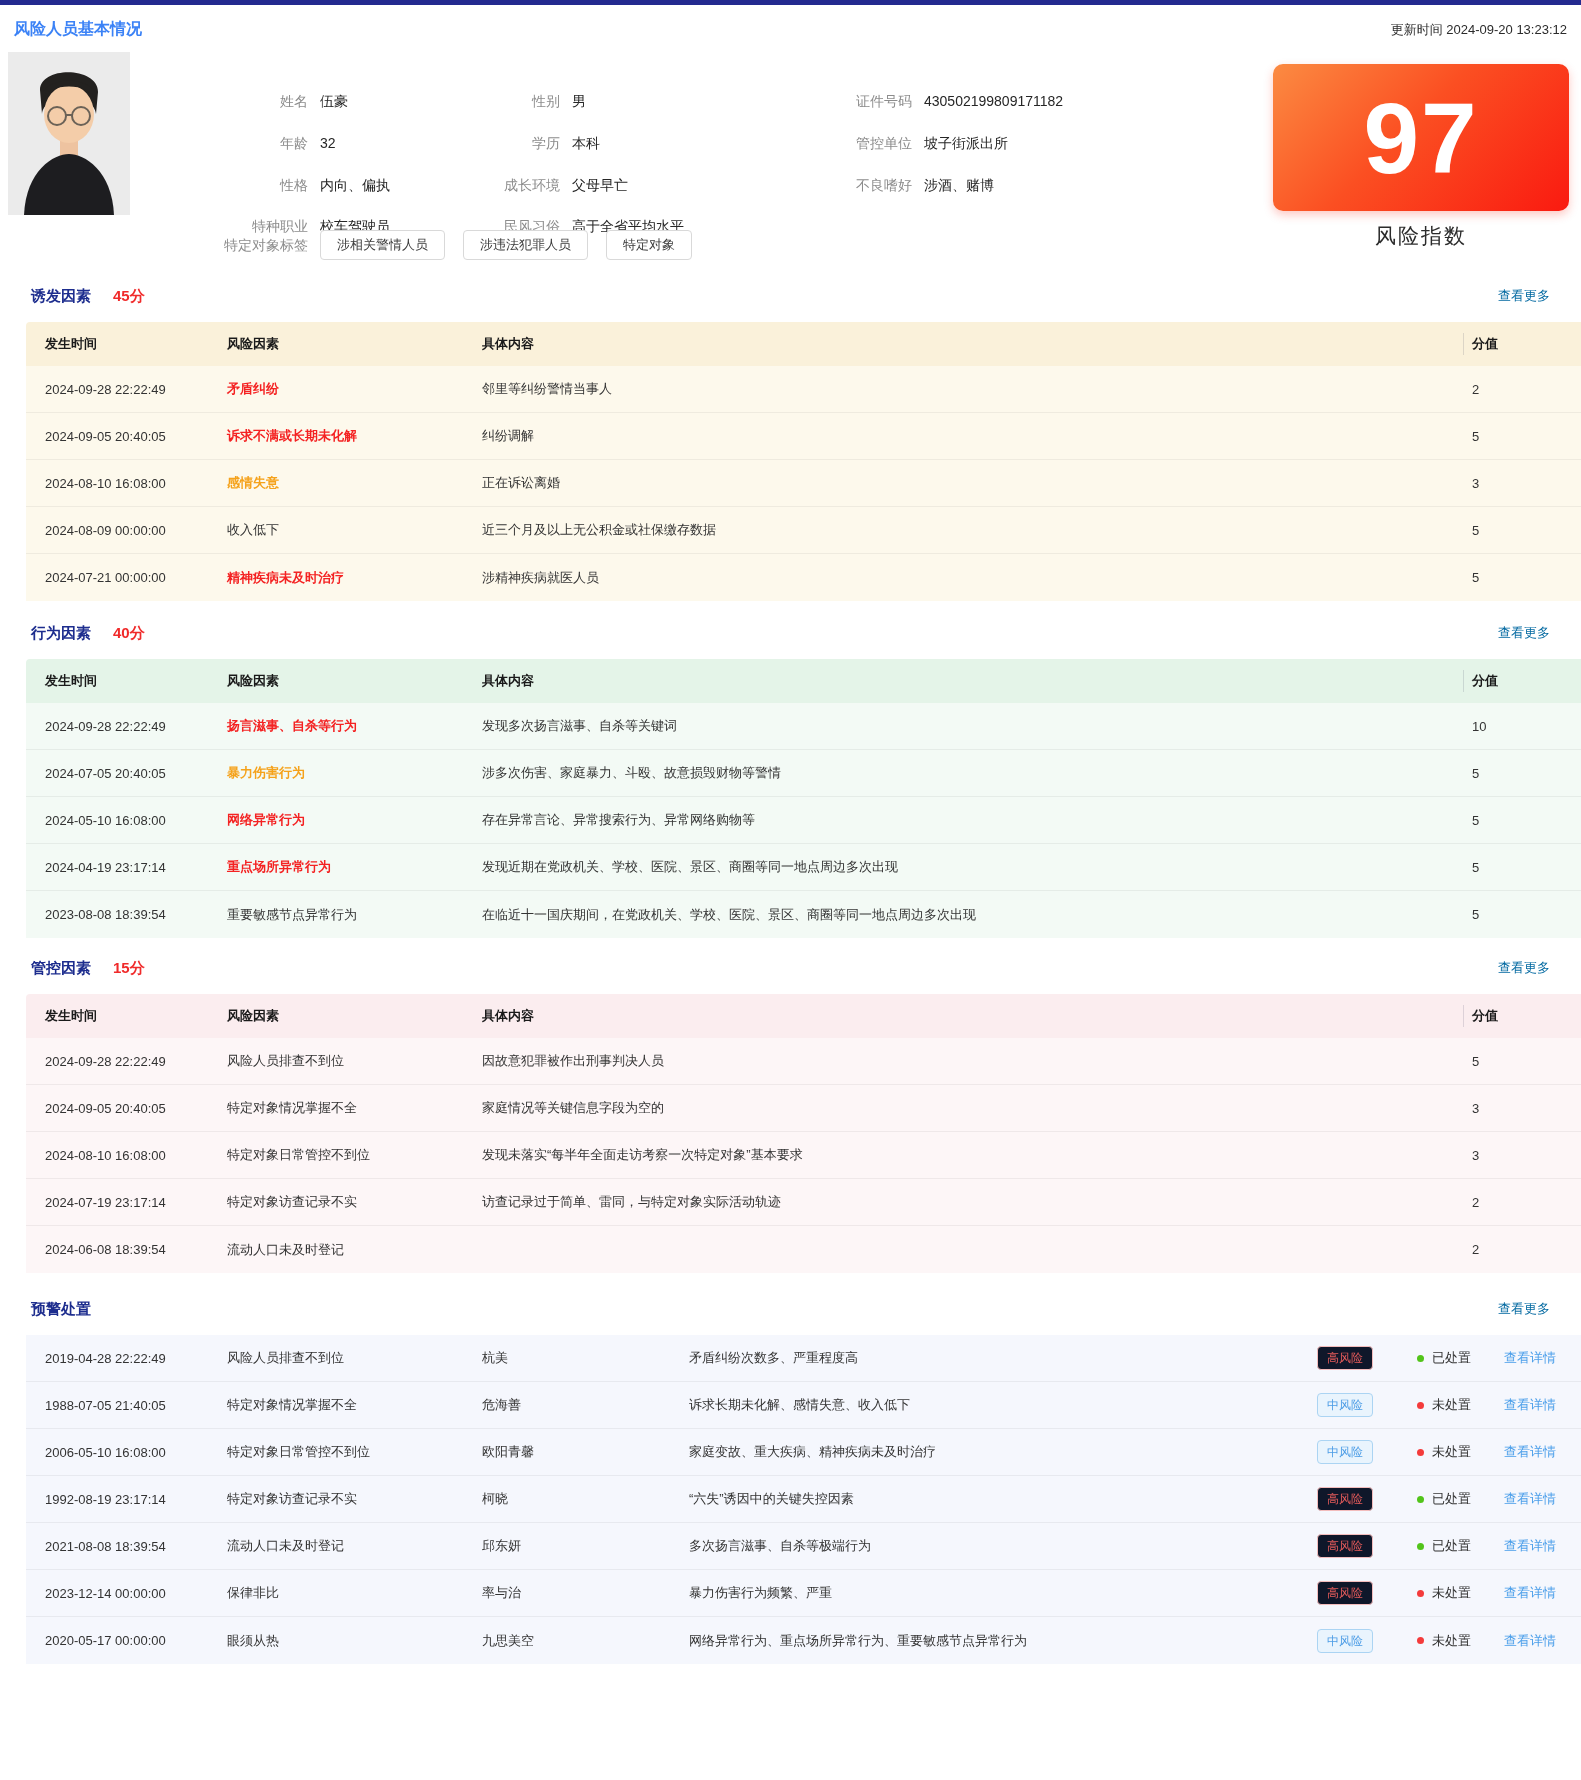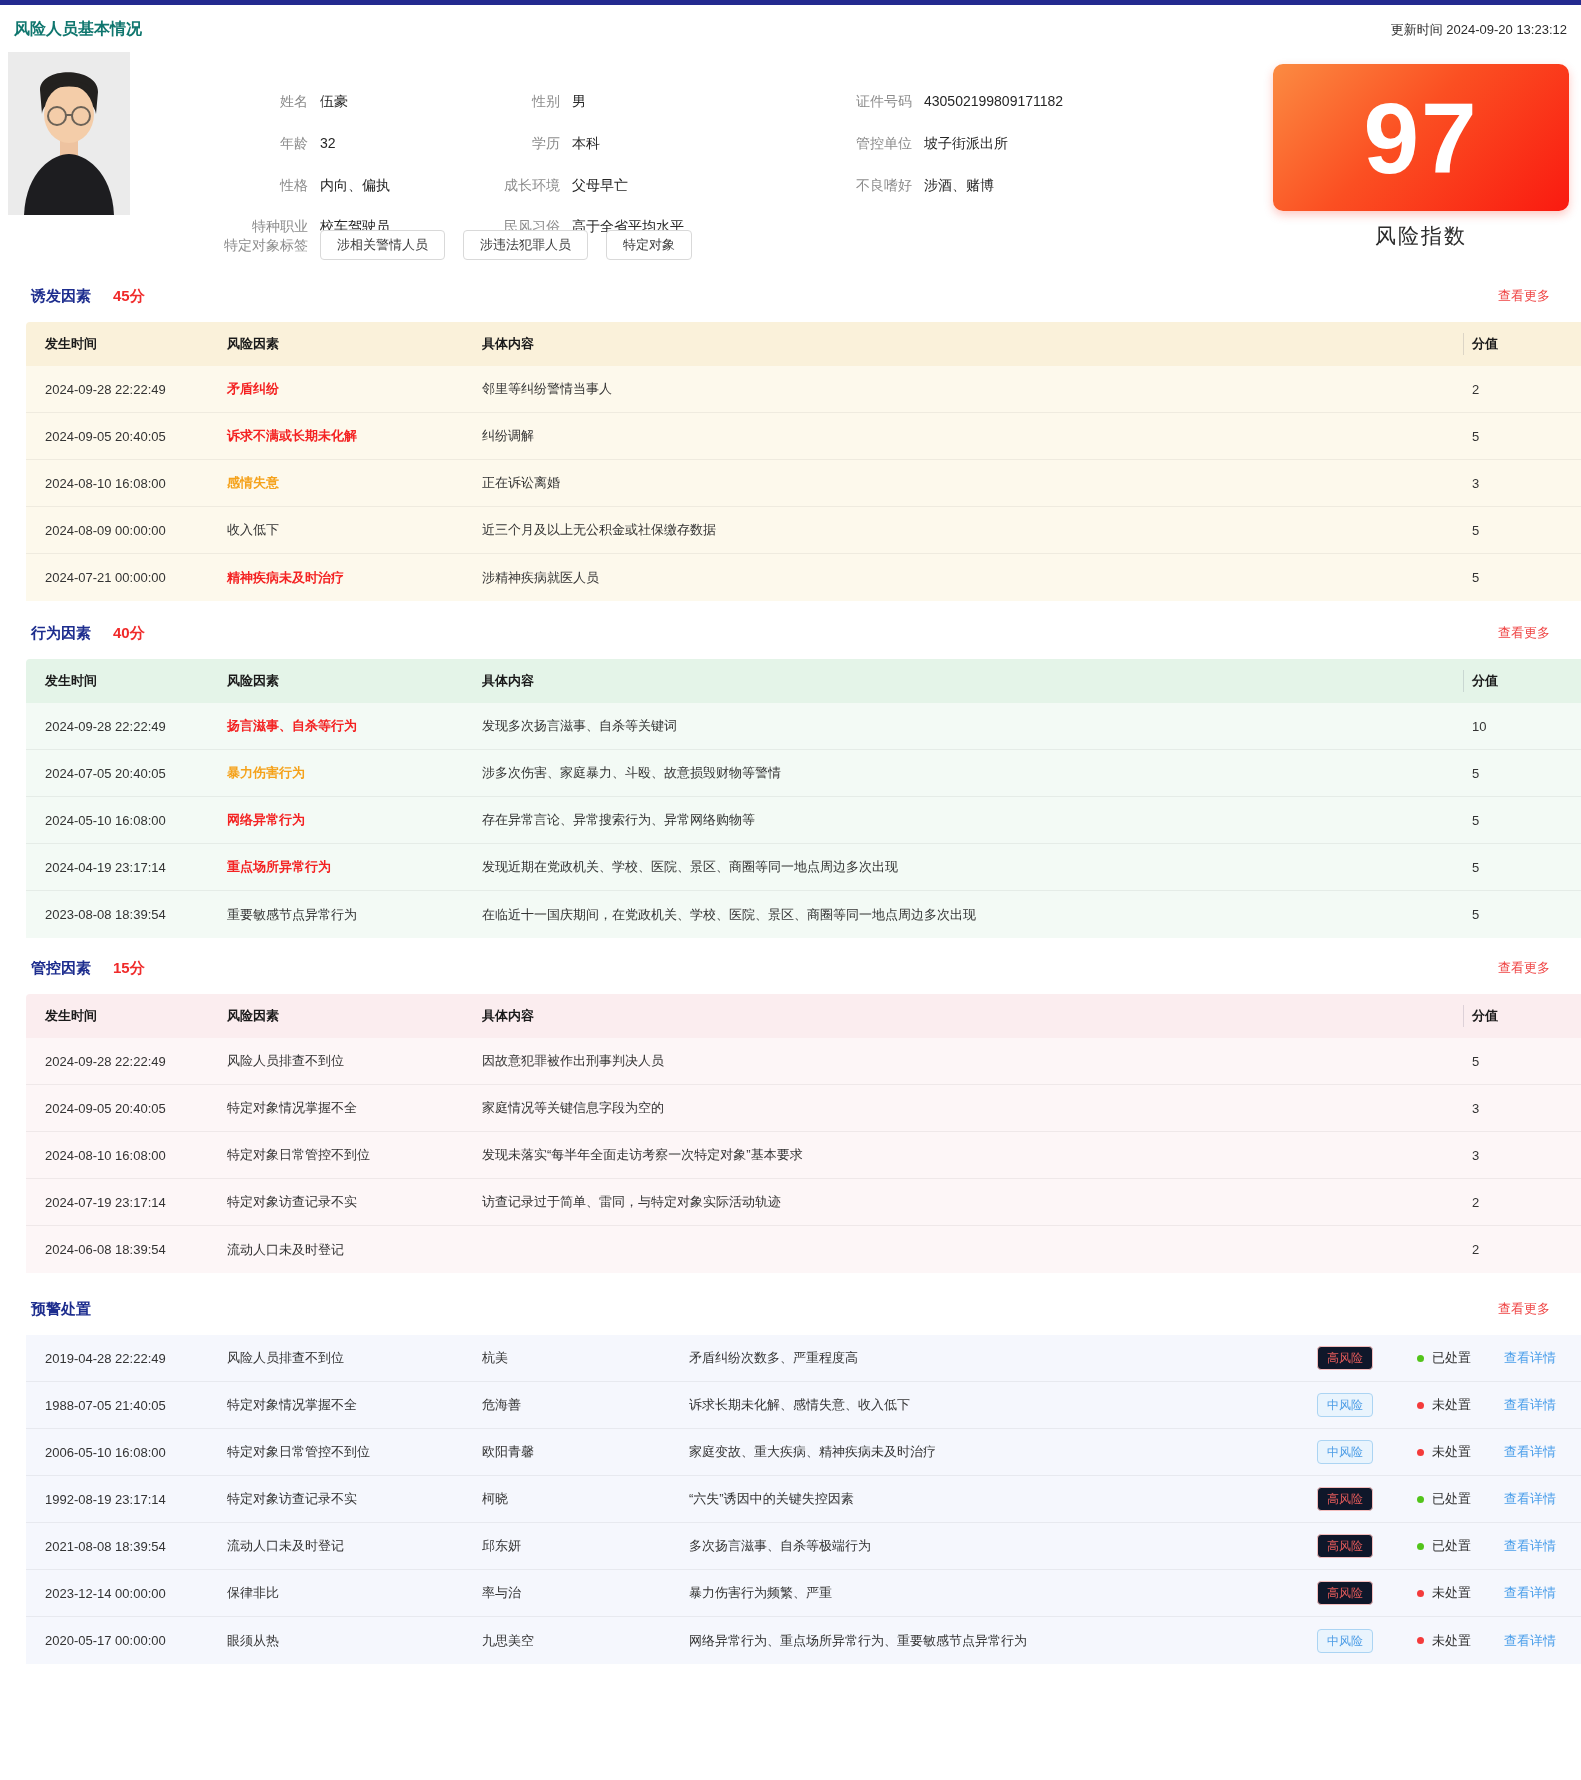--- a/index.html
+++ b/index.html
@@ -6,21 +6,21 @@
   html,body { background:#ffffff; }
   body {
     width:1581px; min-height:1780px;
     font-family:"Liberation Sans","DejaVu Sans",sans-serif;
     color:#333; position:relative;
   }
   .topbar { height:5px; background:#232a8f; width:100%; }
 
   
   .page-head { display:flex; justify-content:space-between; align-items:flex-start; padding:14px 14px 0 14px; }
-  .page-title { font-size:16px; font-weight:bold; color:#0f766e; }
+  .page-title { font-size:16px; font-weight:bold; color:#3b82f6; }
   .update-time { font-size:13px; color:#2b2b2b; padding-top:2px; }
 
   
   .profile { position:relative; margin:10px 0 0 8px; height:222px; }
   .photo { position:absolute; left:0; top:2px; width:122px; height:163px; background:#ebebeb; overflow:hidden; }
   .prow { position:absolute; left:0; width:1260px; height:22px;margin-top:28px; }
   .prow .lbl { position:absolute; top:0; height:22px; line-height:22px; font-size:14px; color:#8c8c8c; text-align:right; white-space:nowrap; }
   .prow .val { position:absolute; top:0; height:22px; line-height:22px; font-size:14px; color:#262626; white-space:nowrap; }
   .l1 { left:80px;  width:220px; } .v1 { left:312px; }
   .l2 { left:350px; width:202px; } .v2 { left:564px; }
@@ -38,21 +38,21 @@
   .risk-score { color:#fff; font-size:100px; font-weight:600; line-height:1; letter-spacing:2px;text-align:center; }
   .risk-label { position:absolute; left:1265px; top:172px; width:296px; text-align:center;
                 font-size:21px; color:#2b2b2b; letter-spacing:2px; }
 
   
   .section { margin:0 26px; }
   .st1{padding-top:14px} .st2{padding-top:22px} .st3{padding-top:20px} .st4{padding-top:26px}
   .sec-head { display:flex; justify-content:space-between; align-items:center; height:20px; padding:0 5px; margin-bottom:16px; }
   .sec-title { font-size:15px; font-weight:bold; color:#1d2d8e; }
   .sec-score { font-size:15px; font-weight:bold; color:#f02a2a; margin-left:22px; }
-  .more { font-size:13px; color:#ef4444; text-decoration:none; cursor:pointer; }
+  .more { font-size:13px; color:#0369a1; text-decoration:none; cursor:pointer; }
 
   .tbl { position:relative; width:1563px; font-size:13px; }
   .thead { position:relative; height:44px; border-radius:4px 4px 0 0; }
   .trow  { position:relative; height:47px; border-bottom:1px solid rgba(0,0,0,0.055); }
   .trow:last-child { border-bottom:none; }
   .cell { position:absolute; top:0; height:100%; display:flex; align-items:center; white-space:nowrap; color:#333; }
   .thead .cell { font-weight:bold; color:#1a1a1a; }
   .vsep { position:absolute; top:11px; width:1px; height:22px; background:rgba(40,40,80,0.14); }
 
   

